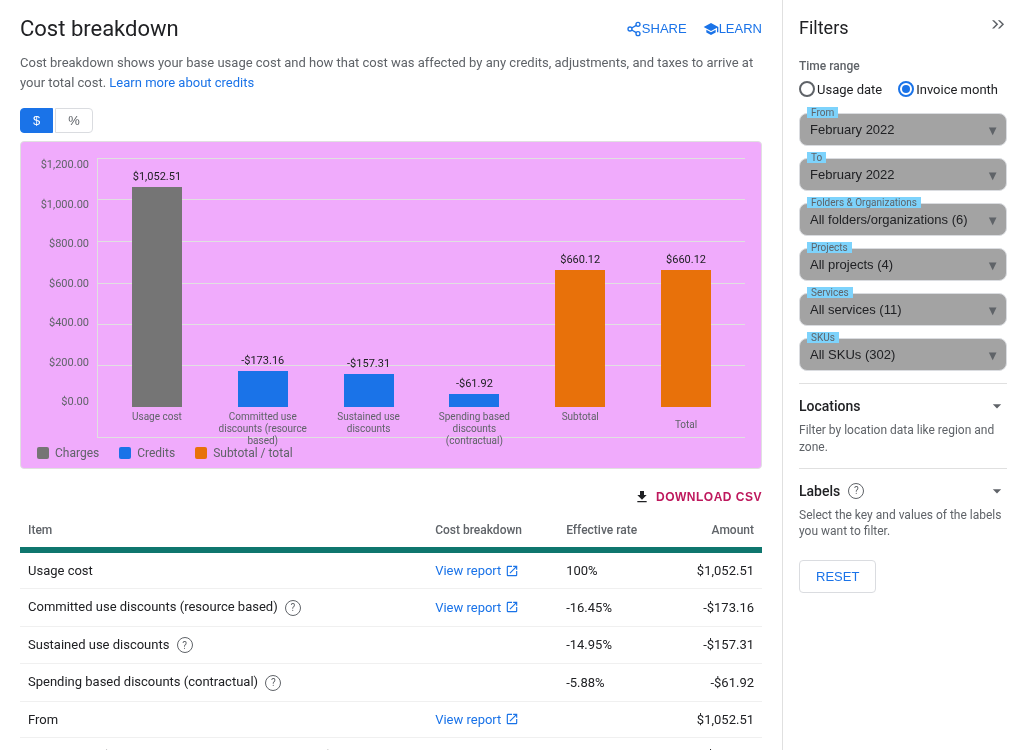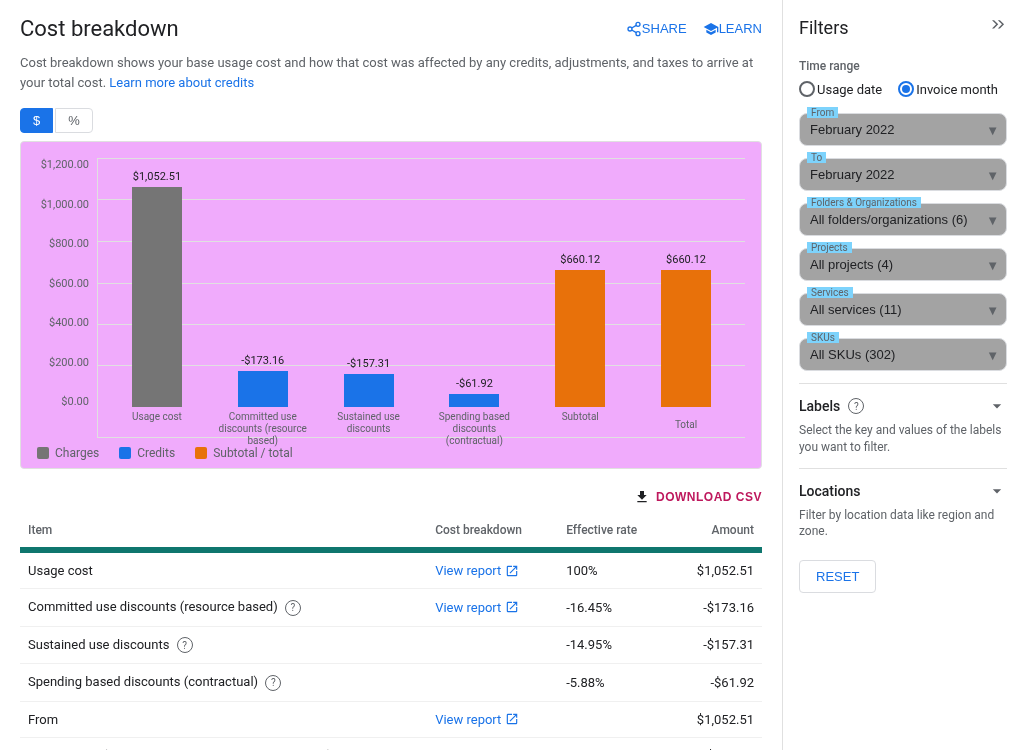--- a/index.html
+++ b/index.html
@@ -368,37 +368,37 @@
     <label>SKUs</label>
     <select>
       <option>All SKUs (302)</option>
     </select>
     <span class="chevron">▼</span>
   </div>
 
   
   <div class="collapsible-section">
     <div class="collapsible-header">
+      <span class="collapsible-title">Locations</span>
+      <svg width="20" height="20" viewBox="0 0 24 24" fill="#5f6368">
+          <path d="M7 10l5 5 5-5z"></path>
+        </svg>
+    </div>
+    <p class="section-desc">Filter by location data like region and zone.</p>
+  </div>
+
+  
+  <div class="collapsible-section">
+    <div class="collapsible-header">
       <span style="display:flex;align-items:center;gap:4px;">
         <span class="collapsible-title">Labels</span>
         <span class="help-icon">?</span>
       </span>
       <svg width="20" height="20" viewBox="0 0 24 24" fill="#5f6368">
           <path d="M7 10l5 5 5-5z"></path>
         </svg>
     </div>
     <p class="section-desc">Select the key and values of the labels you want to filter.</p>
   </div>
 
   
-  <div class="collapsible-section">
-    <div class="collapsible-header">
-      <span class="collapsible-title">Locations</span>
-      <svg width="20" height="20" viewBox="0 0 24 24" fill="#5f6368">
-          <path d="M7 10l5 5 5-5z"></path>
-        </svg>
-    </div>
-    <p class="section-desc">Filter by location data like region and zone.</p>
-  </div>
-
-  
   <button class="reset-btn">RESET</button>
 </div>
 
 </body></html>

